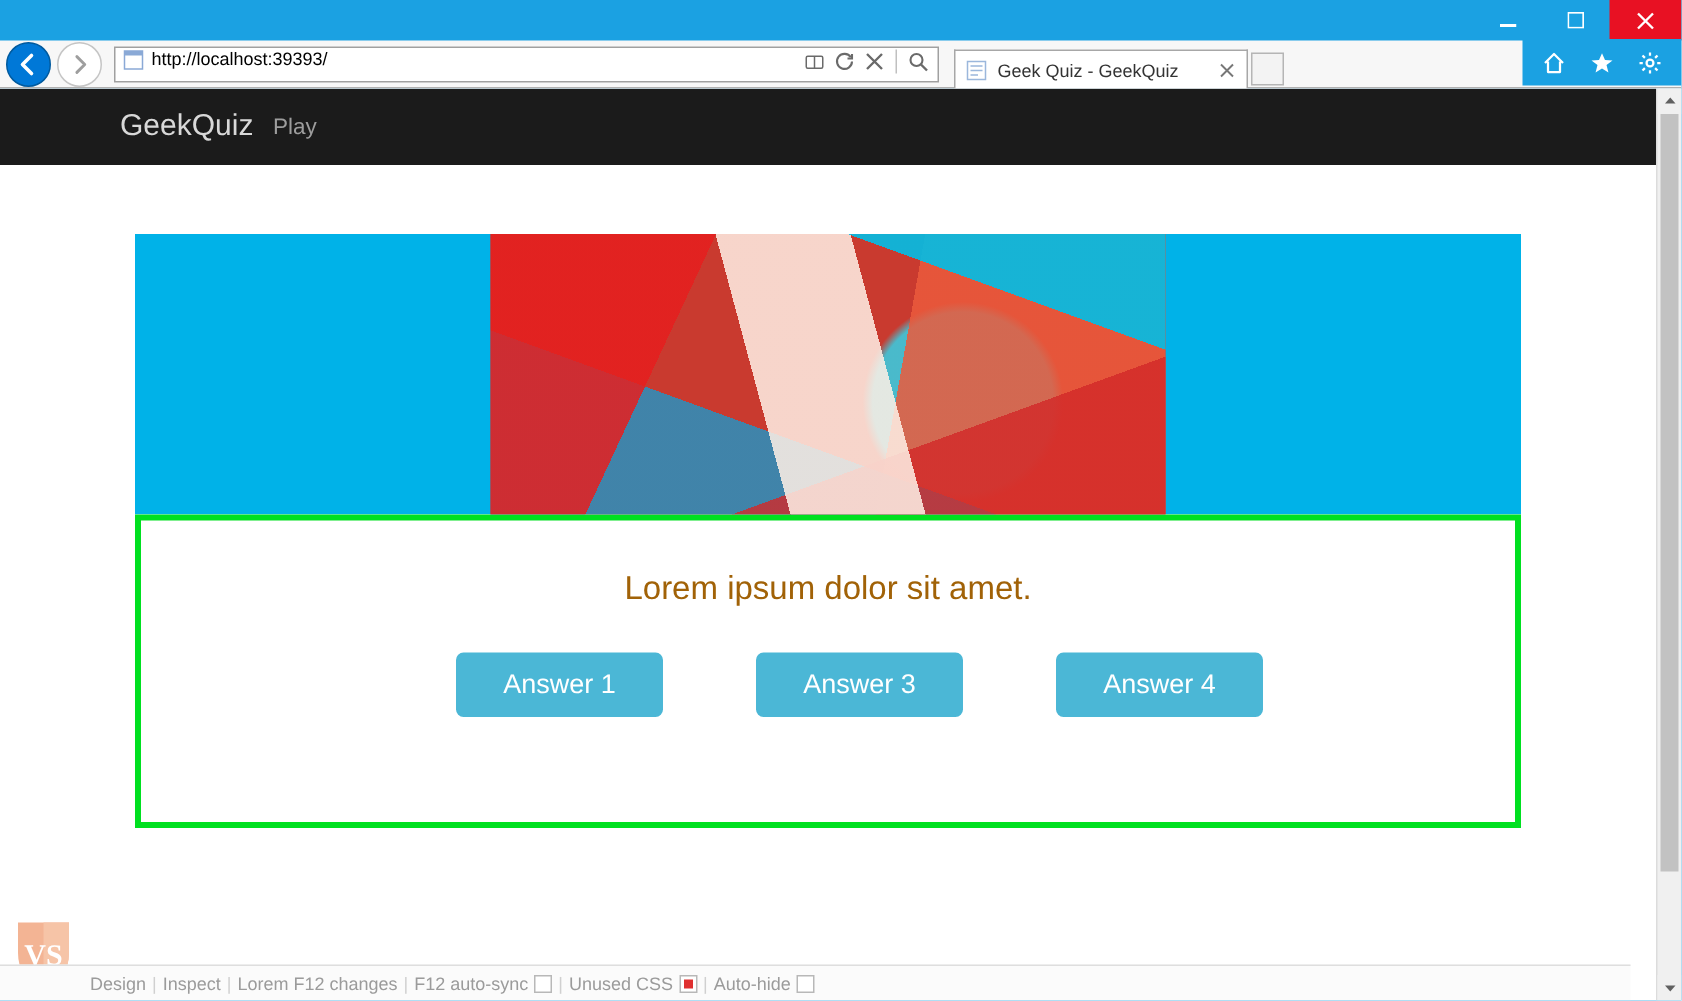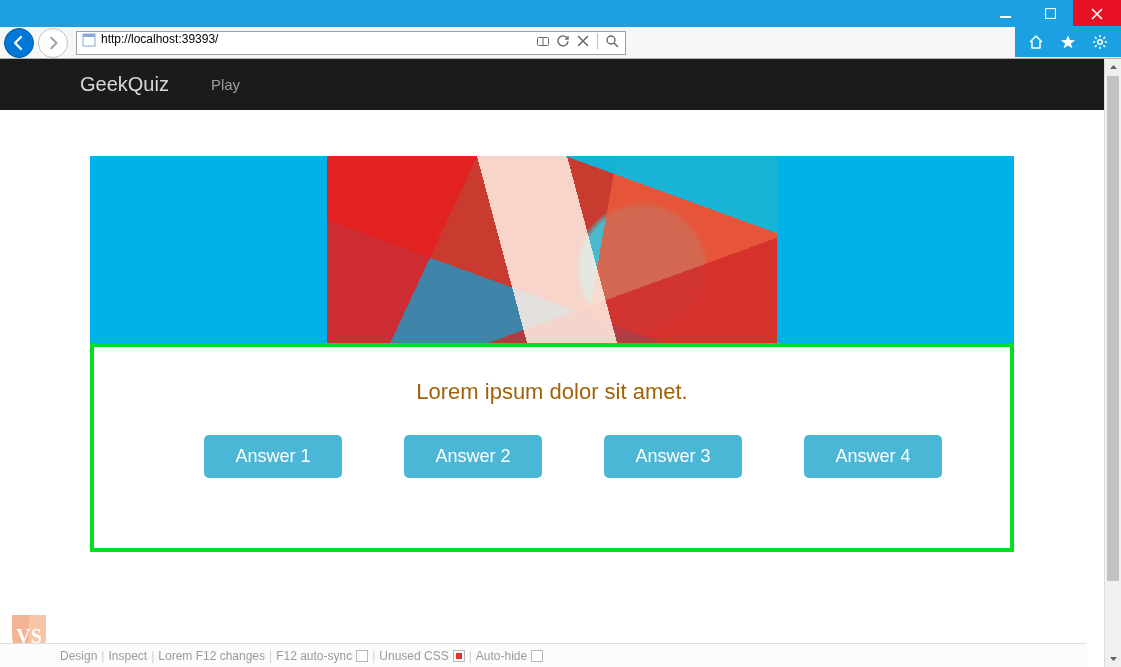--- a/index.html
+++ b/index.html
@@ -84,21 +84,21 @@
   .vscrollbar .arrow { height:17px; display:flex; align-items:center; justify-content:center;
     color:#606060; font-size:9px; background:#f0f0f0; }
   .vscrollbar .track { flex:1; position:relative; }
   .vscrollbar .thumb { position:absolute; left:2px; right:2px; top:0; height:88%;
     background:#c2c2c2; border-radius:0; }
 
   
   .page { width:100%; }
   .navbar {
     height:51px; background:#1b1b1b; display:flex; align-items:center; padding:0 80px;
-    gap:42px;
+    gap:13px;
   }
   .navbar .brand { color:#d8d8d8; font-size:20px; font-weight:400; }
   .navbar .link  { color:#9d9d9d; font-size:15px; }
 
   .main { padding: 46px 90px 0 90px; }
   .hero {
     width:100%; height:187px; background:#00b2e8; display:flex; justify-content:center;
     overflow:hidden;
   }
   .hero-img {
@@ -222,20 +222,37 @@
       <span class="div"></span>
       <span class="ic">
         <svg width="14" height="14" viewBox="0 0 14 14">
             <circle cx="6" cy="6" r="4" fill="none" stroke="#6a6a6a" stroke-width="1.4"></circle>
             <path d="M9 9 L13 13" stroke="#6a6a6a" stroke-width="1.6"></path>
           </svg>
       </span>
     </div>
   </div>
 
+  <div class="tab-strip">
+    <div class="tab">
+      <span class="favicon">
+        <svg width="16" height="16" viewBox="0 0 16 16">
+            <rect x="2" y="2" width="12" height="12" fill="#fff" stroke="#9bb7dc"></rect>
+            <path d="M4 5 H12 M4 8 H12 M4 11 H9" stroke="#9bb7dc"></path>
+          </svg>
+      </span>
+      <span>Geek Quiz - GeekQuiz</span>
+      <span class="tab-x">
+        <svg width="10" height="10" viewBox="0 0 10 10">
+            <path d="M1 1 L9 9 M9 1 L1 9" stroke="#777" stroke-width="1.3"></path>
+          </svg>
+      </span>
+    </div>
+    <div class="tab-new"></div>
+  </div>
 
   <div class="toolbar-right-blue">
     <span class="ic">
       <svg width="16" height="16" viewBox="0 0 16 16">
           <path d="M2 8 L8 2 L14 8 M4 7 V14 H12 V7" fill="none" stroke="#fff" stroke-width="1.5" stroke-linejoin="round"></path>
         </svg>
     </span>
     <span class="ic">
       <svg width="16" height="16" viewBox="0 0 16 16">
           <path d="M8 1.5 L10 6 L15 6.3 L11 9.4 L12.3 14.3 L8 11.6 L3.7 14.3 L5 9.4 L1 6.3 L6 6 Z" fill="#fff"></path>
@@ -267,21 +284,20 @@
         <span class="link">Play</span>
       </div>
       <div class="main">
         <div class="hero">
           <div class="hero-img"></div>
         </div>
         <div class="card">
           <div class="question">Lorem ipsum dolor sit amet.</div>
           <div class="answers">
             <button class="answer-btn">Answer 1</button>
-            <button class="answer-btn">Answer 2</button>
             <button class="answer-btn">Answer 3</button>
             <button class="answer-btn">Answer 4</button>
           </div>
         </div>
 
       </div>
     </div>
 
     <svg class="devbar-shield" viewBox="0 0 42 48">
       <path d="M4 2 H38 V22 Q38 40 21 47 Q4 40 4 22 Z" fill="#e96b2b"></path>

